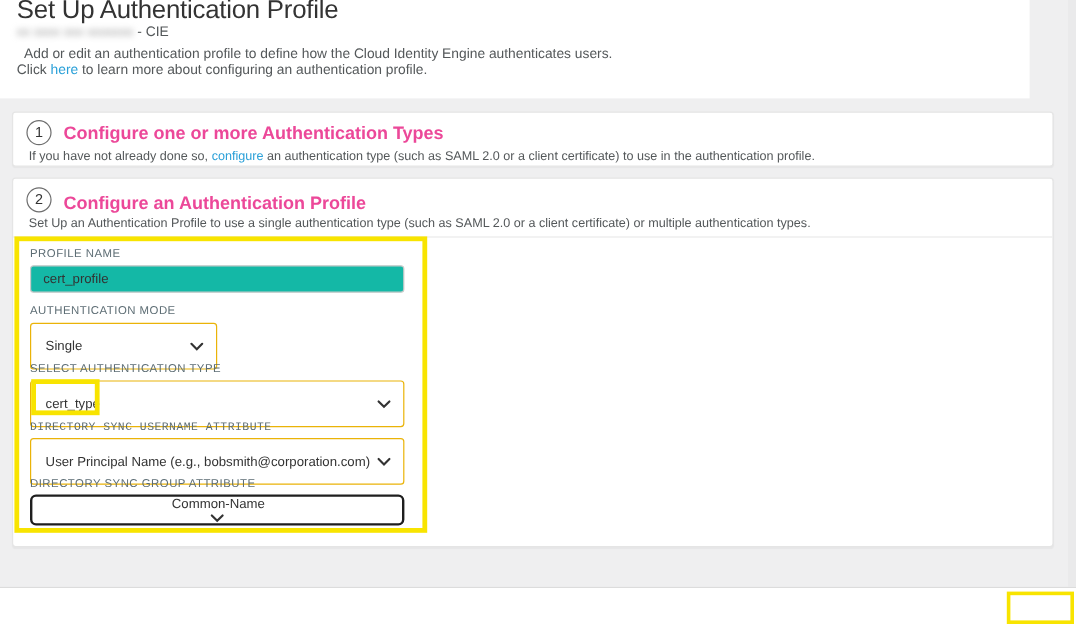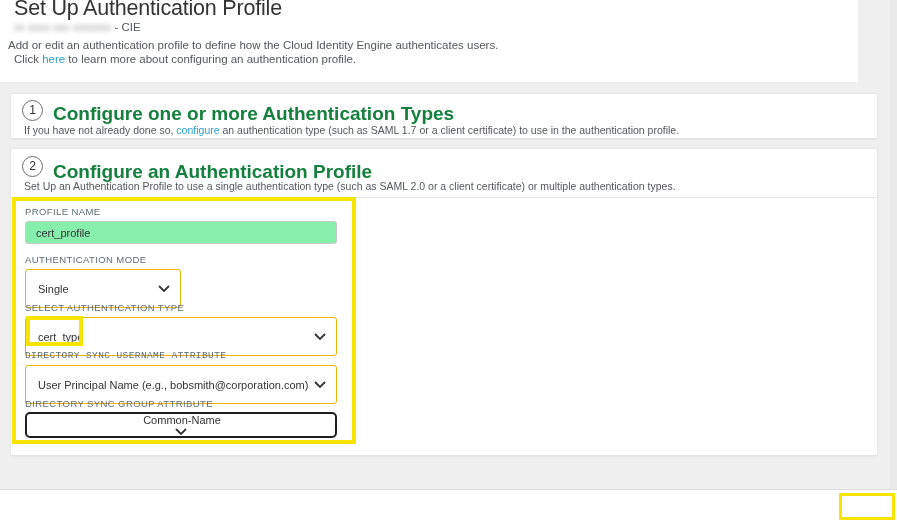--- a/index.html
+++ b/index.html
@@ -8,39 +8,39 @@
   .stage { position:relative; width:897px; height:521px; background:#efeff0; }
 
   
   .scroll-track { position:absolute; left:890px; top:0; width:7px; height:521px; background:#eaeaeb; }
 
   
   .header { position:absolute; left:0; top:0; width:858px; height:82px; background:#fff; }
   .page-title { position:absolute; left:14px; top:-4px; font-size:21.5px; font-weight:400; color:#333; letter-spacing:-0.2px; }
   .subtitle { position:absolute; left:14px; top:21px; font-size:11.5px; color:#54585a; white-space:nowrap; }
   .redacted { display:inline-block; color:#9a9a9a; filter:blur(2.5px); font-size:11px; user-select:none; }
-  .desc1 { position:absolute; left:8px; top:39px; font-size:11.5px; color:#54585a; }
+  .desc1 { position:absolute; left:20px; top:39px; font-size:11.5px; color:#54585a; }
   .desc2 { position:absolute; left:14px; top:53px; font-size:11.5px; color:#54585a; }
   .link { color:#2aa0d8; cursor:pointer;margin-top:26px; }
 
   
   .card { position:absolute; left:10px; width:868px; background:#fff; border:1px solid #e5e5e5; border-radius:3px; box-shadow:0 1px 1px rgba(0,0,0,0.04); }
   .card1 { top:93px; height:46px; }
   .card2 { top:148px; height:308px; }
   .step-circle { position:absolute; left:11px; top:6px; width:21px; height:21px; border:1.5px solid #6d6d6d; border-radius:50%; color:#333; font-size:12px; line-height:19px; text-align:center; }
-  .step-title { position:absolute; left:42px; top:9px; font-size:19px; font-weight:700; color:#15803d; }
+  .step-title { position:absolute; left:42px; top:9px; font-size:15px; font-weight:700; color:#ec4899; }
   .step-desc { position:absolute; left:13px; top:30px; font-size:10.5px; color:#54585a; }
   .card2 .step-circle { top:7px; }
   .card2 .step-title { top:12px; }
   .card2 .step-desc { top:31px; }
   .card2-divider { position:absolute; left:0; right:0; top:48px; border-top:1px solid #e9e9e9; }
 
   
   .field-label { position:absolute; left:14px; font-size:9.5px; color:#5d6d74; letter-spacing:0.4px; }
-  .text-input { position:absolute; left:14px; width:312px; height:23px; border:1px solid #c9c9c9; border-radius:3px; font-family:"Liberation Sans",sans-serif; font-size:11px; color:#333; padding:0 10px; background:#86efac; outline:none; }
+  .text-input { position:absolute; left:14px; width:312px; height:23px; border:1px solid #c9c9c9; border-radius:3px; font-family:"Liberation Sans",sans-serif; font-size:11px; color:#333; padding:0 10px; background:#14b8a6; outline:none; }
   .selectbox { position:absolute; left:14px; height:39px; border:1px solid #eab308; border-radius:3px; background:#fff; display:flex; align-items:center; font-size:11px; color:#333; padding:0 10px; cursor:pointer; }
   .selectbox .sel-text { flex:1; padding-left:2px; white-space:nowrap; overflow:hidden; }
   .selectbox .chev { flex:none; display:flex; align-items:center; }
   .sel-group { border:2px solid #1f1f1f; border-radius:5px;flex-direction:column; }
 
   
   .hl { position:absolute; border:4px solid #f8e400; pointer-events:none; z-index:5; }
   .hl-form   { left:12px;  top:197px; width:344px; height:247px; }
   .hl-type   { left:26px;  top:316px; width:57px;  height:30px; border-width:4px; }
   .hl-submit { left:839px; top:493px; width:56px;  height:27px; border-width:3px; }
@@ -64,21 +64,21 @@
     <div class="desc1">Add or edit an authentication profile to define how the Cloud Identity Engine authenticates users.</div>
     <div class="desc2">
       <span>Click </span><span class="link">here</span><span> to learn more about configuring an authentication profile.</span>
     </div>
   </div>
 
   <div class="card card1">
     <div class="step-circle">1</div>
     <div class="step-title">Configure one or more Authentication Types</div>
     <div class="step-desc">
-      <span>If you have not already done so, </span><span class="link">configure</span><span> an authentication type (such as SAML 1.7 or a client certificate) to use in the authentication profile.</span>
+      <span>If you have not already done so, </span><span class="link">configure</span><span> an authentication type (such as SAML 2.0 or a client certificate) to use in the authentication profile.</span>
     </div>
   </div>
 
   <div class="card card2">
     <div class="step-circle">2</div>
     <div class="step-title">Configure an Authentication Profile</div>
     <div class="step-desc">Set Up an Authentication Profile to use a single authentication type (such as SAML 2.0 or a client certificate) or multiple authentication types.</div>
     <div class="card2-divider"></div>
 
     <div class="field-label" style="top:57px;">PROFILE NAME</div>

